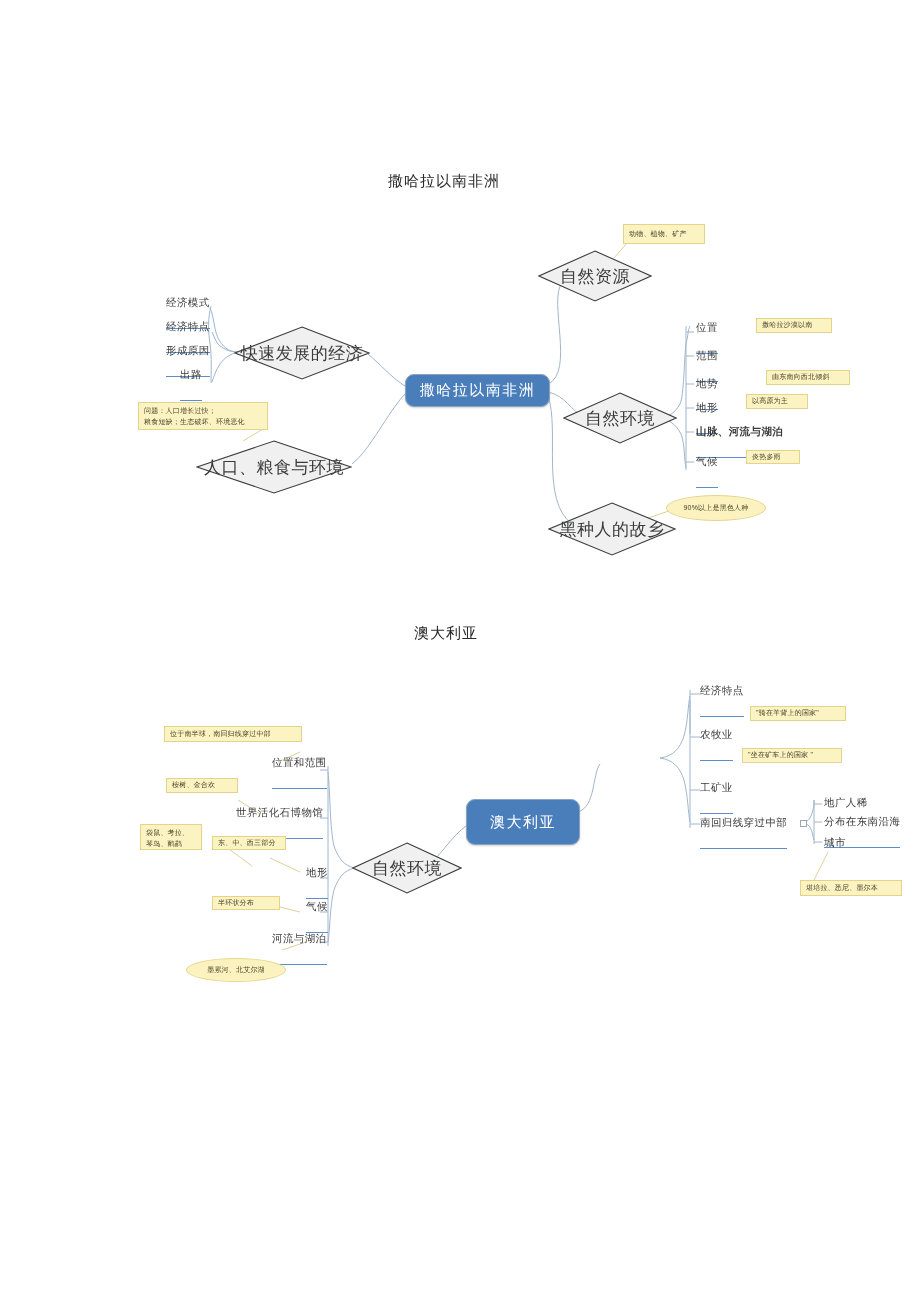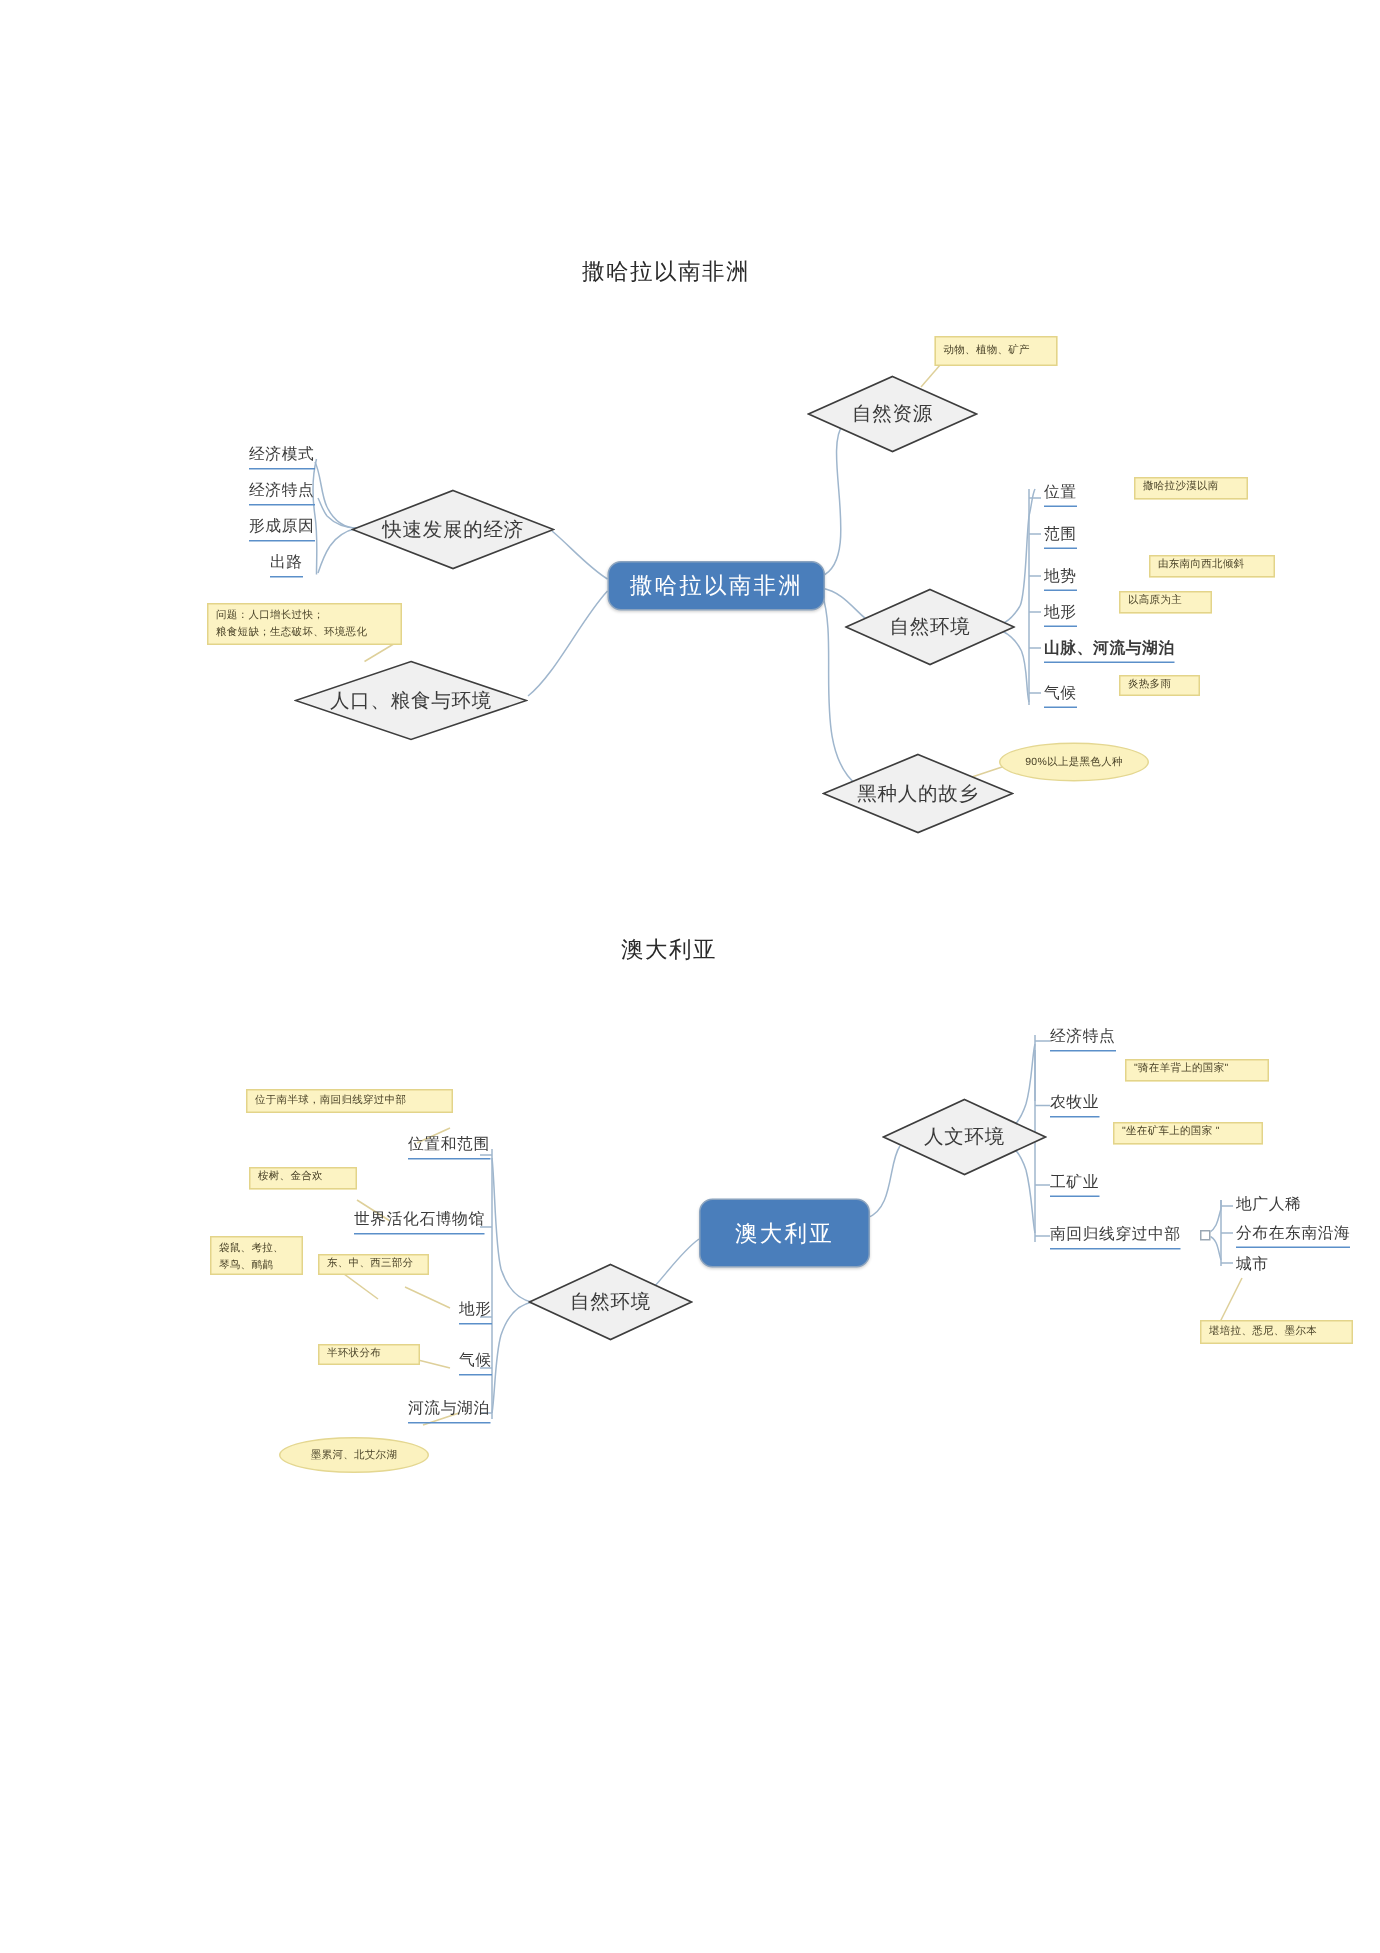--- a/index.html
+++ b/index.html
@@ -58,32 +58,32 @@
     justify-content: center;
   }
   .diamond .dshape {
     position: absolute;
     left: 0; top: 0;
     width: 100%;
     height: 100%;
   }
   .diamond .dlabel {
     position: relative;
-    font-size: 13px;
+    font-size: 17px;
     color: #3a3a3a;
     white-space: nowrap;
     letter-spacing: 0.5px;
   }
   
   .leaf {
     position: absolute;
     font-size: 10.5px;
     color: #3a3a3a;
     white-space: nowrap;
-    padding-bottom: 2px;
+    padding-bottom: 18px;
     border-bottom: 1.3px solid #5b8fc9;
     letter-spacing: 0.4px;
   }
   .leaf.nolinebottom {
     border-bottom: none;
   }
   
   .note {
     position: absolute;
     background: #fcf3c3;
@@ -274,26 +274,20 @@
     </svg>
     <span class="dlabel">人口、粮食与环境</span>
   </div>
   <div class="note" style="left:138px; top:402px; width:130px; height:28px;">问题：人口增长过快；
 粮食短缺；生态破坏、环境恶化</div>
 
   <div class="section-title" style="left:414px; top:624px;">澳大利亚</div>
 
   <div class="center-node" style="left:466px; top:799px; width:112px; height:44px;">澳大利亚</div>
 
-  <div class="diamond" style="left:588px; top:732px; width:110px; height:52px;">
-    <svg class="dshape" viewBox="0 0 110 52">
-      <polygon points="55,1 109,26 55,51 1,26" fill="#f0f0f0" stroke="#3d3d3d" stroke-width="1.1"></polygon>
-    </svg>
-    <span class="dlabel">人文环境</span>
-  </div>
 
   <div class="leaf" style="left:700px; top:684px;">经济特点</div>
   <div class="leaf" style="left:700px; top:728px;">农牧业</div>
   <div class="note" style="left:750px; top:706px; width:96px; height:15px; display:flex; align-items:center;">"骑在羊背上的国家"</div>
 
   <div class="leaf" style="left:700px; top:781px;">工矿业</div>
   <div class="note" style="left:742px; top:748px; width:100px; height:15px; display:flex; align-items:center;">"坐在矿车上的国家 "</div>
 
   <div class="leaf" style="left:700px; top:816px;">南回归线穿过中部</div>
   <div class="tiny-sq" style="left:800px; top:820px;"></div>

